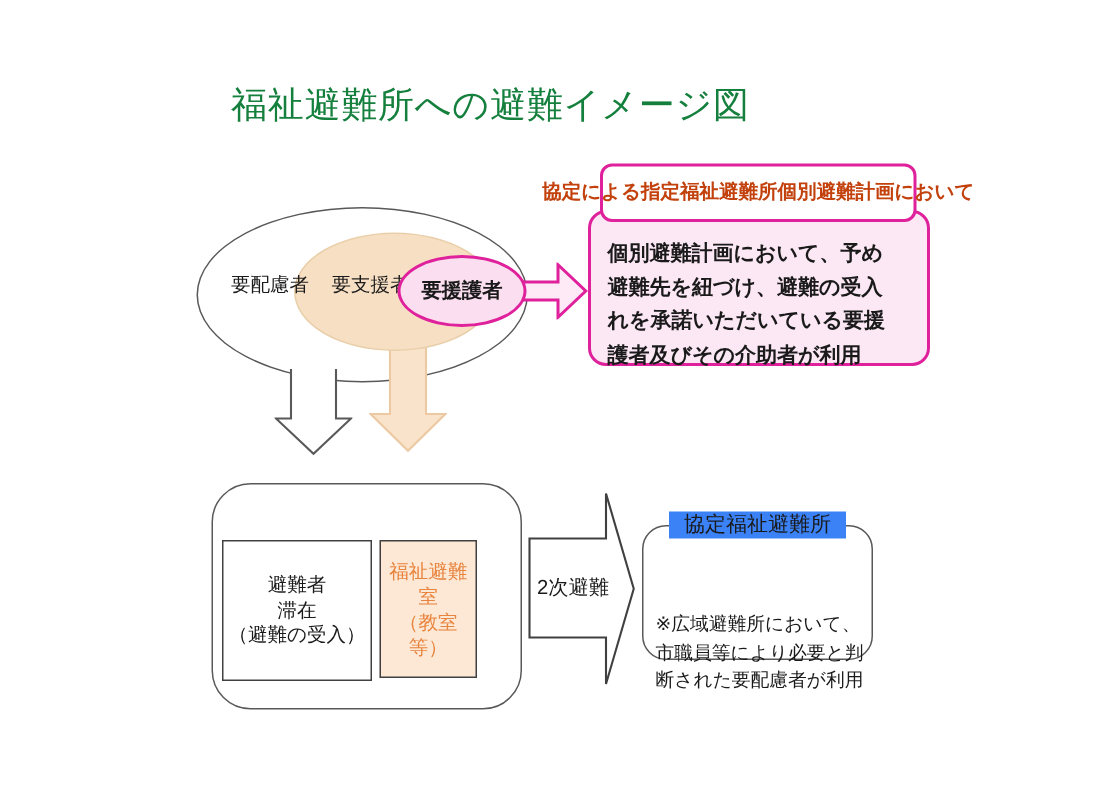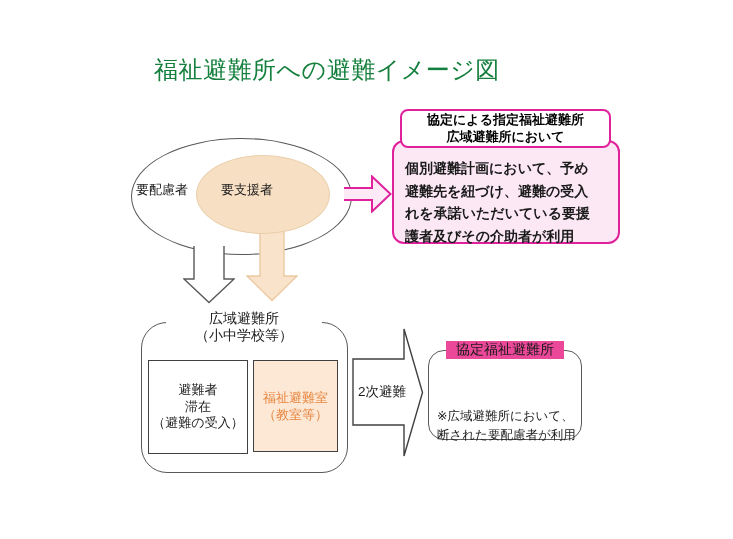--- a/index.html
+++ b/index.html
@@ -12,116 +12,116 @@
 
   
   #outer-ellipse{left:131px;top:138px;width:219px;height:115px;border:1.4px solid #595959;
     border-radius:50%;background:#fff;z-index:1;}
   #middle-ellipse{left:196px;top:155px;width:132px;height:77px;border:1.4px solid #e9cfa9;
     border-radius:50%;background:#f7dfc4;z-index:3;}
   #inner-ellipse{left:265px;top:170px;width:86px;height:48px;border:2.5px solid #df219c;
     border-radius:50%;background:#fbdff0;z-index:5;display:flex;align-items:center;justify-content:center;
     font-size:13.5px;font-weight:bold;box-sizing:border-box;}
   .venn-label{z-index:4;font-size:13px;text-align:center;width:58px;}
-  #label-outer{left:133px;top:181px;}
+  #label-outer{left:151px;top:181px;}
   #label-middle{left:218px;top:181px;}
 
   
   .arrow-svg{display:block;}
   #down-arrow-white{left:183px;top:246px;z-index:2;}
   #down-arrow-peach{left:246px;top:224px;z-index:2;}
   #right-arrow-pink{left:344px;top:175px;z-index:4;}
   #secondary-arrow{left:352px;top:328px;z-index:1;}
   #secondary-arrow-label{left:352px;top:383px;width:54px;text-align:right;font-size:13.5px;z-index:2;}
 
   
   #callout-box{left:392px;top:140px;width:228px;height:104px;background:#fce8f5;
     border:2.2px solid #df219c;border-radius:12px;z-index:6;box-sizing:border-box;}
   #callout-body{left:405px;top:157px;width:208px;font-size:14px;font-weight:bold;
     line-height:22.5px;z-index:7;white-space:nowrap;}
   #callout-header{left:400px;top:109px;width:211px;height:39px;background:#fff;
     border:2.2px solid #df219c;border-radius:8px;z-index:8;box-sizing:border-box;
-    display:flex;flex-direction:column;align-items:center;justify-content:center;
-    font-size:13px;font-weight:bold;color:#000000;line-height:16.5px;text-align:center;white-space:nowrap;}
+    display:flex;flex-direction:row;align-items:center;justify-content:center;
+    font-size:13px;font-weight:bold;color:#c2410c;line-height:16.5px;text-align:center;white-space:nowrap;}
 
   
   #wide-shelter-box{left:141px;top:322px;width:207px;height:151px;border:1.4px solid #595959;
     border-radius:26px;background:#fff;z-index:1;box-sizing:border-box;}
   #wide-shelter-title{left:166px;top:310px;width:156px;background:#fff;text-align:center;
     font-size:14px;line-height:17px;z-index:2;}
   #stay-box{left:148px;top:360px;width:100px;height:94px;border:1.4px solid #404040;background:#fff;
     z-index:2;box-sizing:border-box;display:flex;flex-direction:column;align-items:center;justify-content:center;
     font-size:13px;line-height:16.5px;text-align:center;}
-  #welfare-room-box{left:253px;top:360px;width:85px;height:92px;border:1.4px solid #404040;background:#fce8d5;
+  #welfare-room-box{left:253px;top:360px;width:65px;height:92px;border:1.4px solid #404040;background:#fce8d5;
     z-index:2;box-sizing:border-box;display:flex;flex-direction:column;align-items:center;justify-content:center;
     font-size:13px;line-height:17px;text-align:center;color:#e8843e;}
 
   
   #agreement-box{left:428px;top:350px;width:154px;height:90px;border:1.4px solid #595959;
     border-radius:16px;background:#fff;z-index:1;box-sizing:border-box;}
-  #agreement-title{left:446px;top:341px;width:118px;background:#ec4899;text-align:center;
+  #agreement-title{left:446px;top:341px;width:118px;background:#3b82f6;text-align:center;
     font-size:14px;z-index:2;}
   #agreement-body{left:437px;top:369px;width:142px;font-size:12.5px;line-height:18.5px;
     z-index:2;white-space:nowrap;margin-top:38px;}
 </style>
 </head>
 <body>
 
 <div id="canvas">
 
   <div class="abs" id="page-title">福祉避難所への避難イメージ図</div>
 
   <div class="abs" id="outer-ellipse"></div>
   <div class="abs" id="middle-ellipse"></div>
   <div class="abs venn-label" id="label-outer">要配慮者</div>
   <div class="abs venn-label" id="label-middle">要支援者</div>
+  <div class="abs" id="inner-ellipse">
+    <span>要援護者</span>
+  </div>
 
   <svg class="abs arrow-svg" id="down-arrow-white" width="52" height="58" viewBox="0 0 52 58">
     <path d="M11 0 L11 33 L1 33 L26 56.5 L51 33 L41 33 L41 0" fill="#ffffff" stroke="#595959" stroke-width="1.4"></path>
   </svg>
   <svg class="abs arrow-svg" id="down-arrow-peach" width="52" height="78" viewBox="0 0 52 78">
     <path d="M14 0 L14 52 L1 52 L26 76.5 L51 52 L38 52 L38 0" fill="#f9e3cb" stroke="#ecc9a2" stroke-width="1.4"></path>
   </svg>
 
   <svg class="abs arrow-svg" id="right-arrow-pink" width="48" height="38" viewBox="0 0 48 38">
     <path d="M0 13 L28 13 L28 1.5 L46.5 19 L28 36.5 L28 25 L0 25" fill="#fdeaf6" stroke="#df219c" stroke-width="2"></path>
   </svg>
 
   <div class="abs" id="callout-box"></div>
   <div class="abs" id="callout-header">
     <div>協定による指定福祉避難所</div>
-    <div>広域避難所において</div>
+    <div>個別避難計画において</div>
   </div>
   <div class="abs" id="callout-body">
     <div>個別避難計画において、予め</div>
     <div>避難先を紐づけ、避難の受入</div>
     <div>れを承諾いただいている要援</div>
     <div>護者及びその介助者が利用</div>
   </div>
 
   <div class="abs" id="wide-shelter-box"></div>
-  <div class="abs" id="wide-shelter-title">
-    <div>広域避難所</div>
-    <div>（小中学校等）</div>
-  </div>
   <div class="abs" id="stay-box">
     <div>避難者</div>
     <div>滞在</div>
     <div>（避難の受入）</div>
   </div>
   <div class="abs" id="welfare-room-box">
     <div>福祉避難室</div>
     <div>（教室等）</div>
   </div>
 
   <svg class="abs arrow-svg" id="secondary-arrow" width="72" height="130" viewBox="0 0 72 130">
     <path d="M1 31 L52 31 L52 1 L70.5 64.5 L52 128 L52 97 L1 97 Z" fill="#ffffff" stroke="#404040" stroke-width="1.4"></path>
   </svg>
   <div class="abs" id="secondary-arrow-label">2次避難</div>
 
   <div class="abs" id="agreement-box"></div>
   <div class="abs" id="agreement-title">協定福祉避難所</div>
   <div class="abs" id="agreement-body">
     <div>※広域避難所において、</div>
+    <div>市職員等により必要と判</div>
     <div>断された要配慮者が利用</div>
   </div>
 
 </div>
 
 </body></html>

